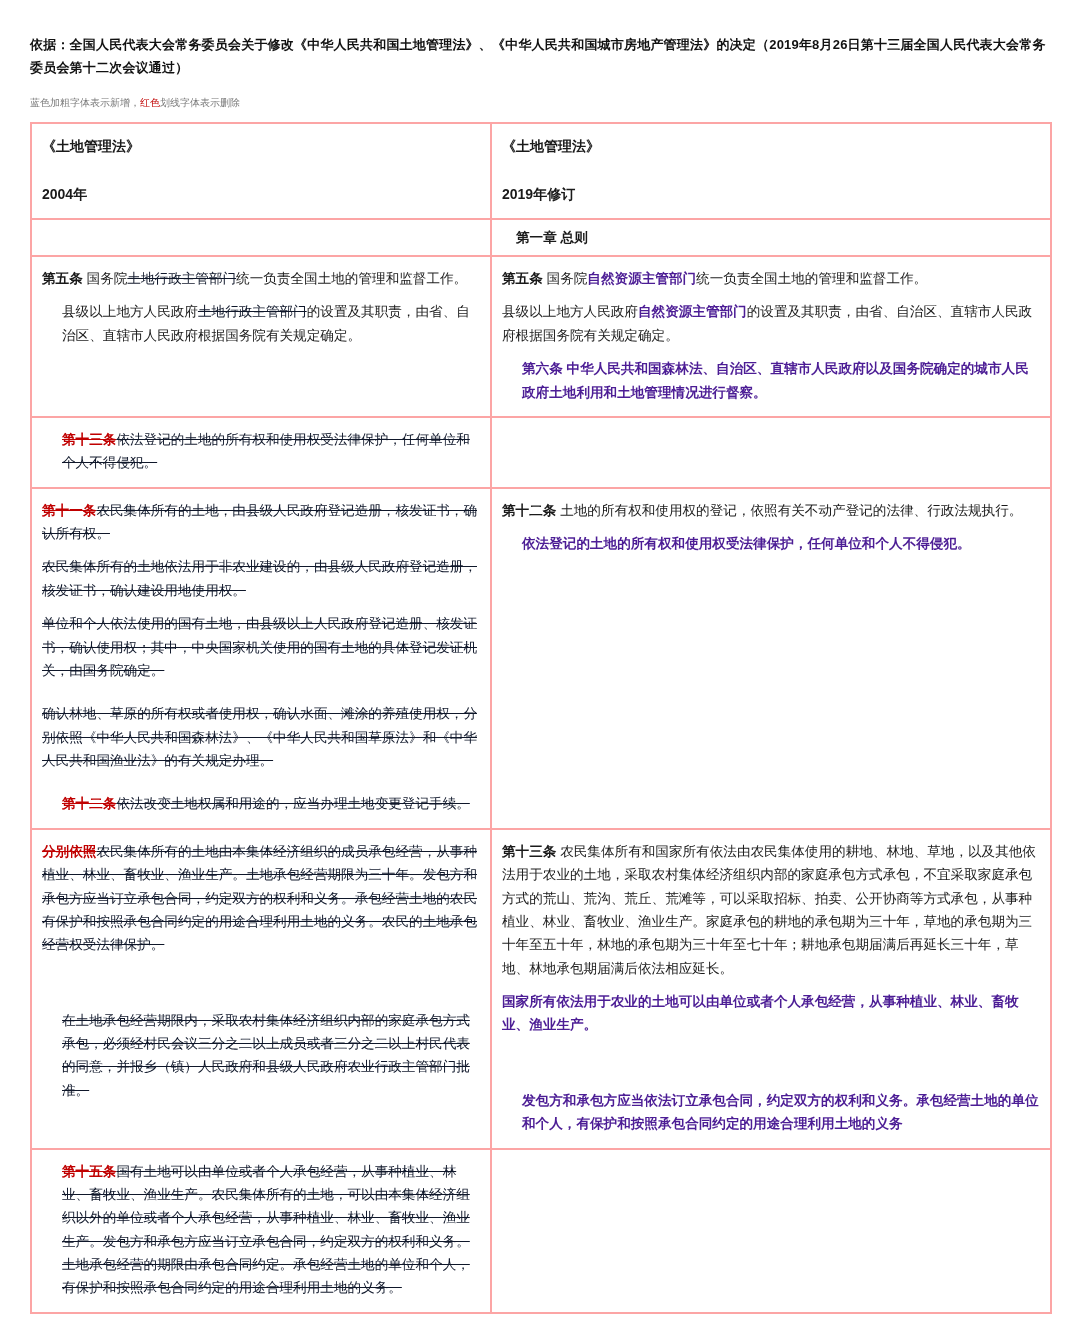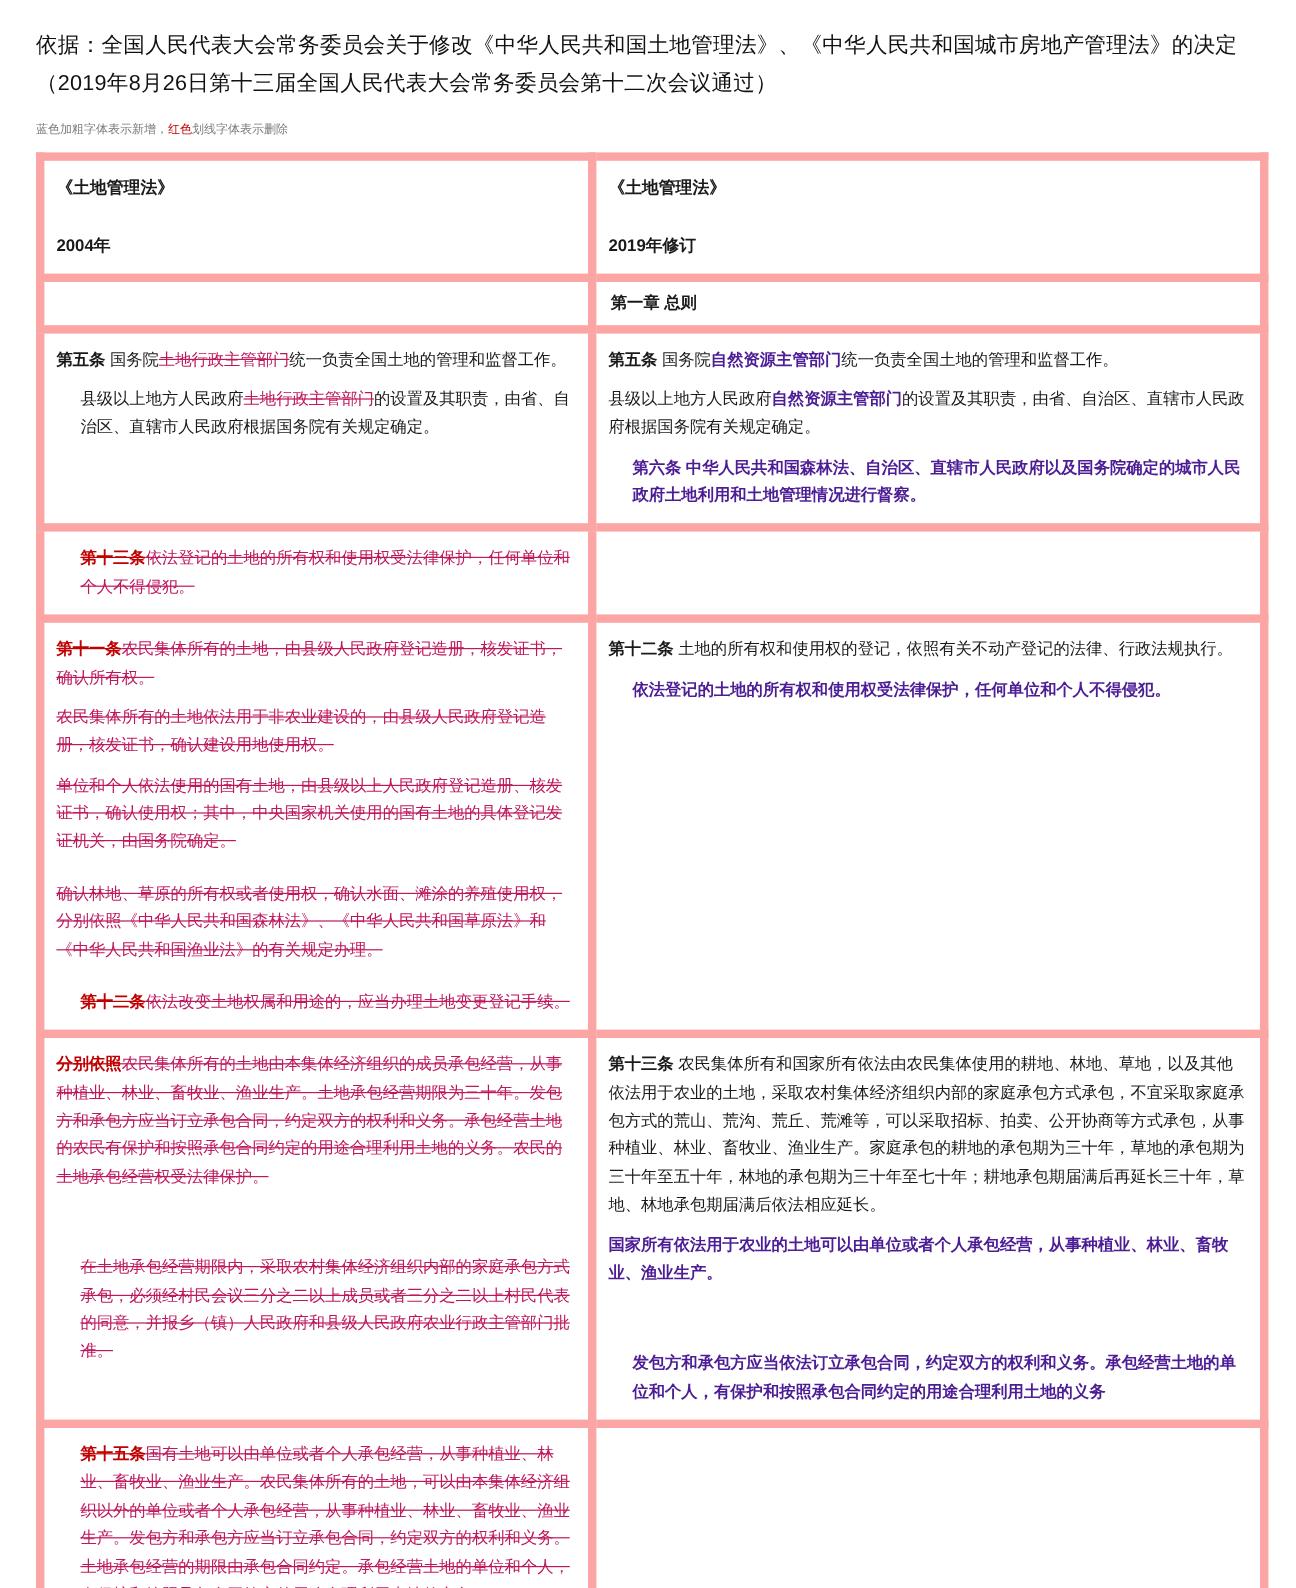--- a/index.html
+++ b/index.html
@@ -12,76 +12,77 @@
     min-height: 1323px;
     font-family: "Liberation Sans", sans-serif;
     color: #1a1a1a;
   }
   .page {
     width: 1080px;
     box-sizing: border-box;
     padding: 22px 30px 10px 30px;
   }
   .basis {
-    font-size: 18px;
+    font-size: 13px;
     line-height: 1.75;
-    font-weight: normal;
+    font-weight: bold;
     color: #111;
     letter-spacing: 0.2px;
+    margin-top: 12px;
   }
   .legend {
     margin-top: 16px;
     margin-bottom: 12px;
     font-size: 10px;
     color: #7a7a7a;
   }
   .legend .del-legend {
     color: #c00000;
   }
   table.cmp {
     border-collapse: collapse;
     width: 1020px;
     table-layout: fixed;
   }
   table.cmp td {
-    border: 7px solid #fca5a5;
+    border: 2px solid #fca5a5;
     vertical-align: top;
     padding: 10px 10px 12px 10px;
     font-size: 13.6px;
     line-height: 1.72;
   }
   td.col-left { width: 460px; }
   td.col-right { width: 560px; }
   .hdr-title {
     font-weight: bold;
     font-size: 14px;
     margin-bottom: 24px;
   }
   .hdr-year {
     font-weight: bold;
     font-size: 14px;
   }
   .chapter {
     text-align: center;
     font-weight: bold;
     font-size: 14px;
-    padding: 6px 12px !important;
+    padding: 6px 24px !important;
   }
   .chapter-left {
     padding: 6px 10px !important;
   }
   .art-no {
     font-weight: bold;
   }
   .new {
     color: #4c1d95;
     font-weight: bold;
   }
   .del {
-    color: #be185d;
+    color: #0f172a;
     text-decoration: line-through;
   }
   .del-bold {
     color: #c00000;
     font-weight: bold;
     text-decoration: line-through;
   }
   p.para {
     margin: 0 0 10px 0;
   }

